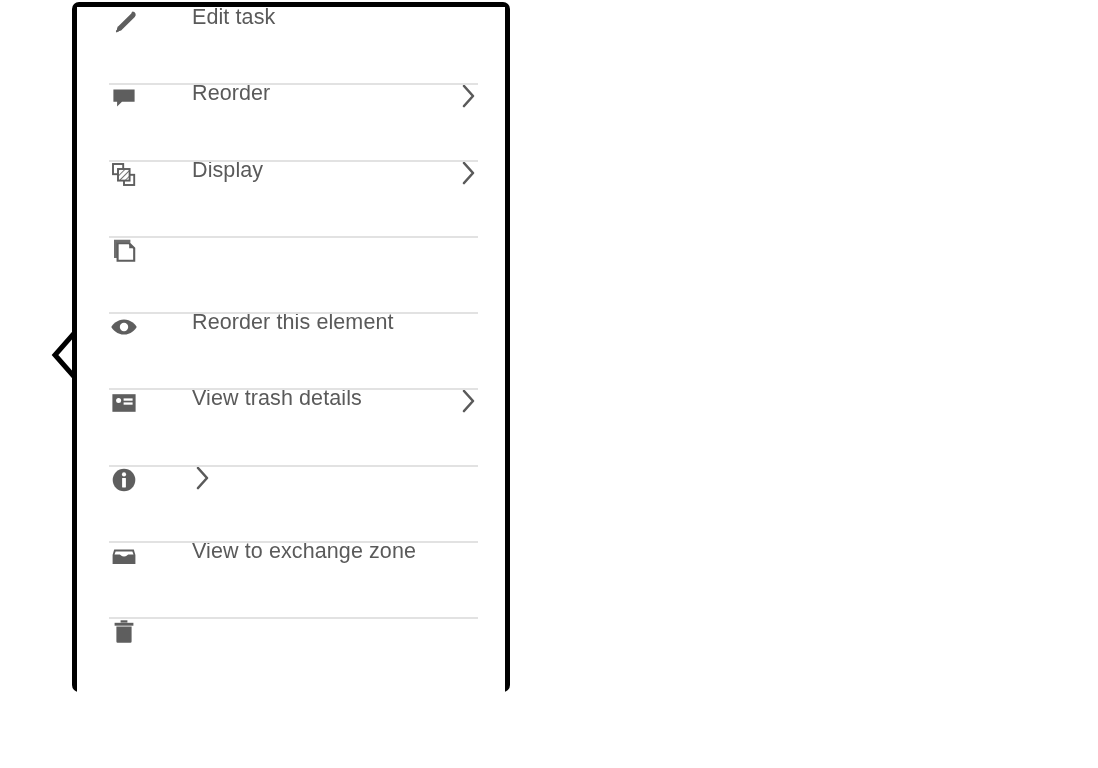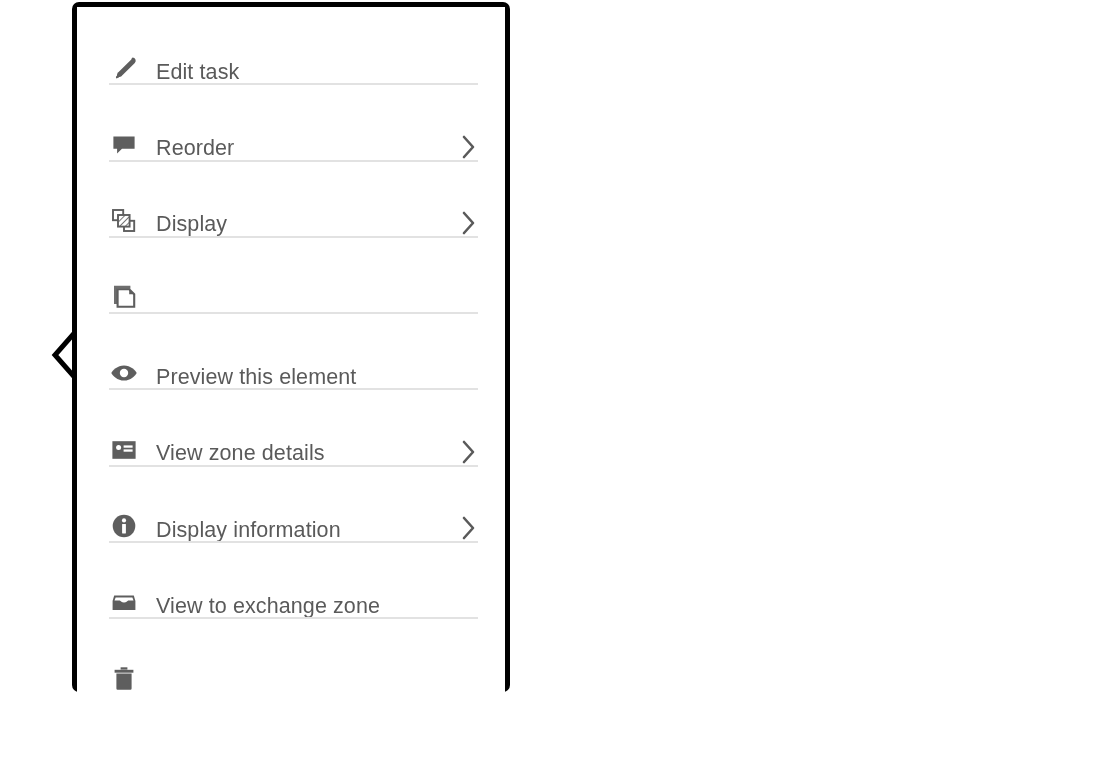--- a/index.html
+++ b/index.html
@@ -49,26 +49,27 @@
     margin: 0;
     padding: 0;
     width: 100%;
     height: 100%;
     box-sizing: border-box;
   }
 
   .menu-item {
     position: relative;
     display: flex;
-    align-items: flex-end;
+    align-items: flex-start;
     height: 76.3px;
-    padding: 0 25px 0 32px;
+    padding: 0 25px 12px 32px;
     box-sizing: border-box;
     background: #ffffff;
     cursor: default;
+    gap: 36px;
   }
 
   .menu-item + .menu-item::before {
     content: "";
     position: absolute;
     left: 32px;
     right: 27px;
     top: 0;
     height: 2px;
     background: #e2e2e2;
@@ -177,50 +178,49 @@
         <span class="mi-chevron hidden"></span>
       </li>
 
       <li class="menu-item">
         <span class="mi-icon">
           <svg width="28" height="28" viewBox="0 0 28 28" aria-hidden="true">
             <path d="M14 6.4 C20.5 6.4 25.6 11.3 26.7 14 C25.6 16.7 20.5 21.6 14 21.6 C7.5 21.6 2.4 16.7 1.3 14 C2.4 11.3 7.5 6.4 14 6.4 z" fill="#5e5e5e"></path>
             <circle cx="14" cy="14" r="4.2" fill="#ffffff"></circle>
           </svg>
         </span>
-        <span class="mi-label">Preview this element</span>
+        <span class="mi-label">Reorder this element</span>
         <span class="mi-chevron hidden"></span>
       </li>
 
       <li class="menu-item">
         <span class="mi-icon">
           <svg width="28" height="28" viewBox="0 0 28 28" aria-hidden="true">
             <rect x="2.4" y="5.2" width="23.2" height="17.6" fill="#5e5e5e"></rect>
             <circle cx="8.6" cy="11.4" r="2.5" fill="#ffffff"></circle>
             <rect x="13.6" y="9.4" width="9.0" height="2.3" fill="#ffffff"></rect>
             <rect x="13.6" y="13.4" width="9.0" height="2.3" fill="#ffffff"></rect>
           </svg>
         </span>
-        <span class="mi-label">View zone details</span>
+        <span class="mi-label">View trash details</span>
         <span class="mi-chevron">
           <svg width="16" height="26" viewBox="0 0 16 26" aria-hidden="true">
             <path d="M3 3 L12 13 L3 23" stroke="#5a5a5a" stroke-width="2.6" fill="none" stroke-linecap="round" stroke-linejoin="round"></path>
           </svg>
         </span>
       </li>
 
       <li class="menu-item">
         <span class="mi-icon">
           <svg width="28" height="28" viewBox="0 0 28 28" aria-hidden="true">
             <circle cx="14" cy="14" r="11.3" fill="#5e5e5e"></circle>
             <circle cx="14" cy="8.4" r="2.1" fill="#ffffff"></circle>
             <rect x="12.1" y="11.9" width="3.8" height="9.6" rx="0.4" fill="#ffffff"></rect>
           </svg>
         </span>
-        <span class="mi-label">Display information</span>
         <span class="mi-chevron">
           <svg width="16" height="26" viewBox="0 0 16 26" aria-hidden="true">
             <path d="M3 3 L12 13 L3 23" stroke="#5a5a5a" stroke-width="2.6" fill="none" stroke-linecap="round" stroke-linejoin="round"></path>
           </svg>
         </span>
       </li>
 
       <li class="menu-item">
         <span class="mi-icon">
           <svg width="28" height="28" viewBox="0 0 28 28" aria-hidden="true">

